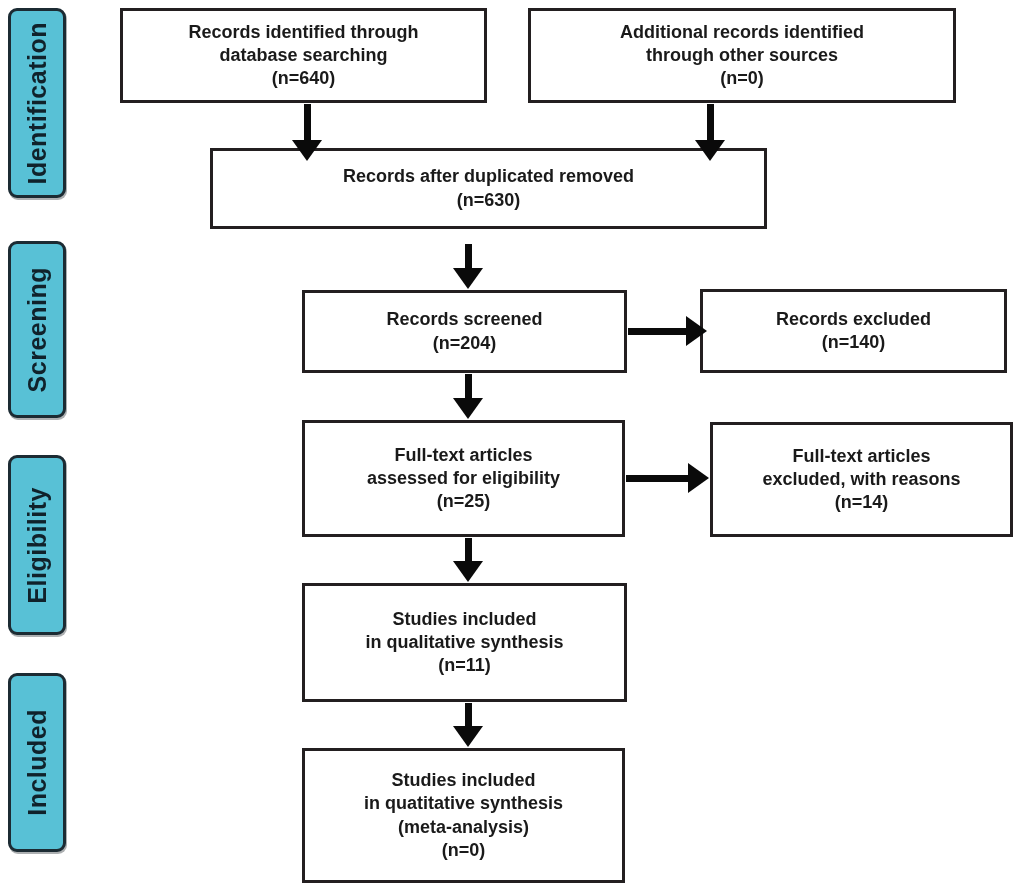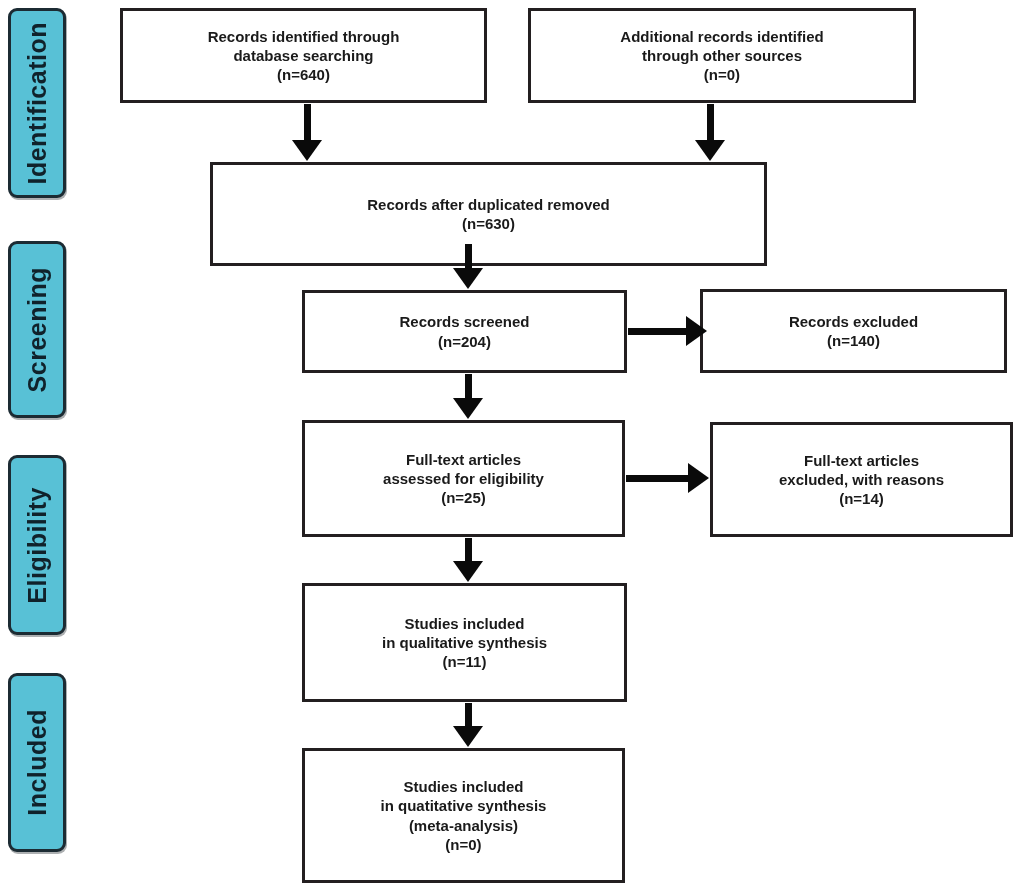--- a/index.html
+++ b/index.html
@@ -44,21 +44,21 @@
   .box{
     position:absolute;
     background:#ffffff;
     border:3px solid var(--box-border);
     display:flex;
     align-items:center;
     justify-content:center;
     text-align:center;
   }
   .box-text{
-    font-size:15px;
+    font-size:18px;
     font-weight:700;
     line-height:1.28;
     color:var(--text);
     white-space:pre-line;
     padding:2px 6px;
   }
   
   .arrow-down{
     position:absolute;
     width:30px;
@@ -105,27 +105,27 @@
   <div class="stage" style="left:8px;top:673px;width:58px;height:179px">
     <span class="stage-text">Included</span>
   </div>
 
   <div class="box" style="left:120px;top:8px;width:367px;height:95px">
     <span class="box-text">Records identified through
 database searching
 (n=640)</span>
   </div>
 
-  <div class="box" style="left:528px;top:8px;width:388px;height:95px">
+  <div class="box" style="left:528px;top:8px;width:428px;height:95px">
     <span class="box-text">Additional records identified
 through other sources
 (n=0)</span>
   </div>
 
-  <div class="box" style="left:210px;top:162px;width:557px;height:104px">
+  <div class="box" style="left:210px;top:148px;width:557px;height:81px">
     <span class="box-text">Records after duplicated removed
 (n=630)</span>
   </div>
 
   <div class="box" style="left:302px;top:290px;width:325px;height:83px">
     <span class="box-text">Records screened
 (n=204)</span>
   </div>
 
   <div class="box" style="left:700px;top:289px;width:307px;height:84px">

